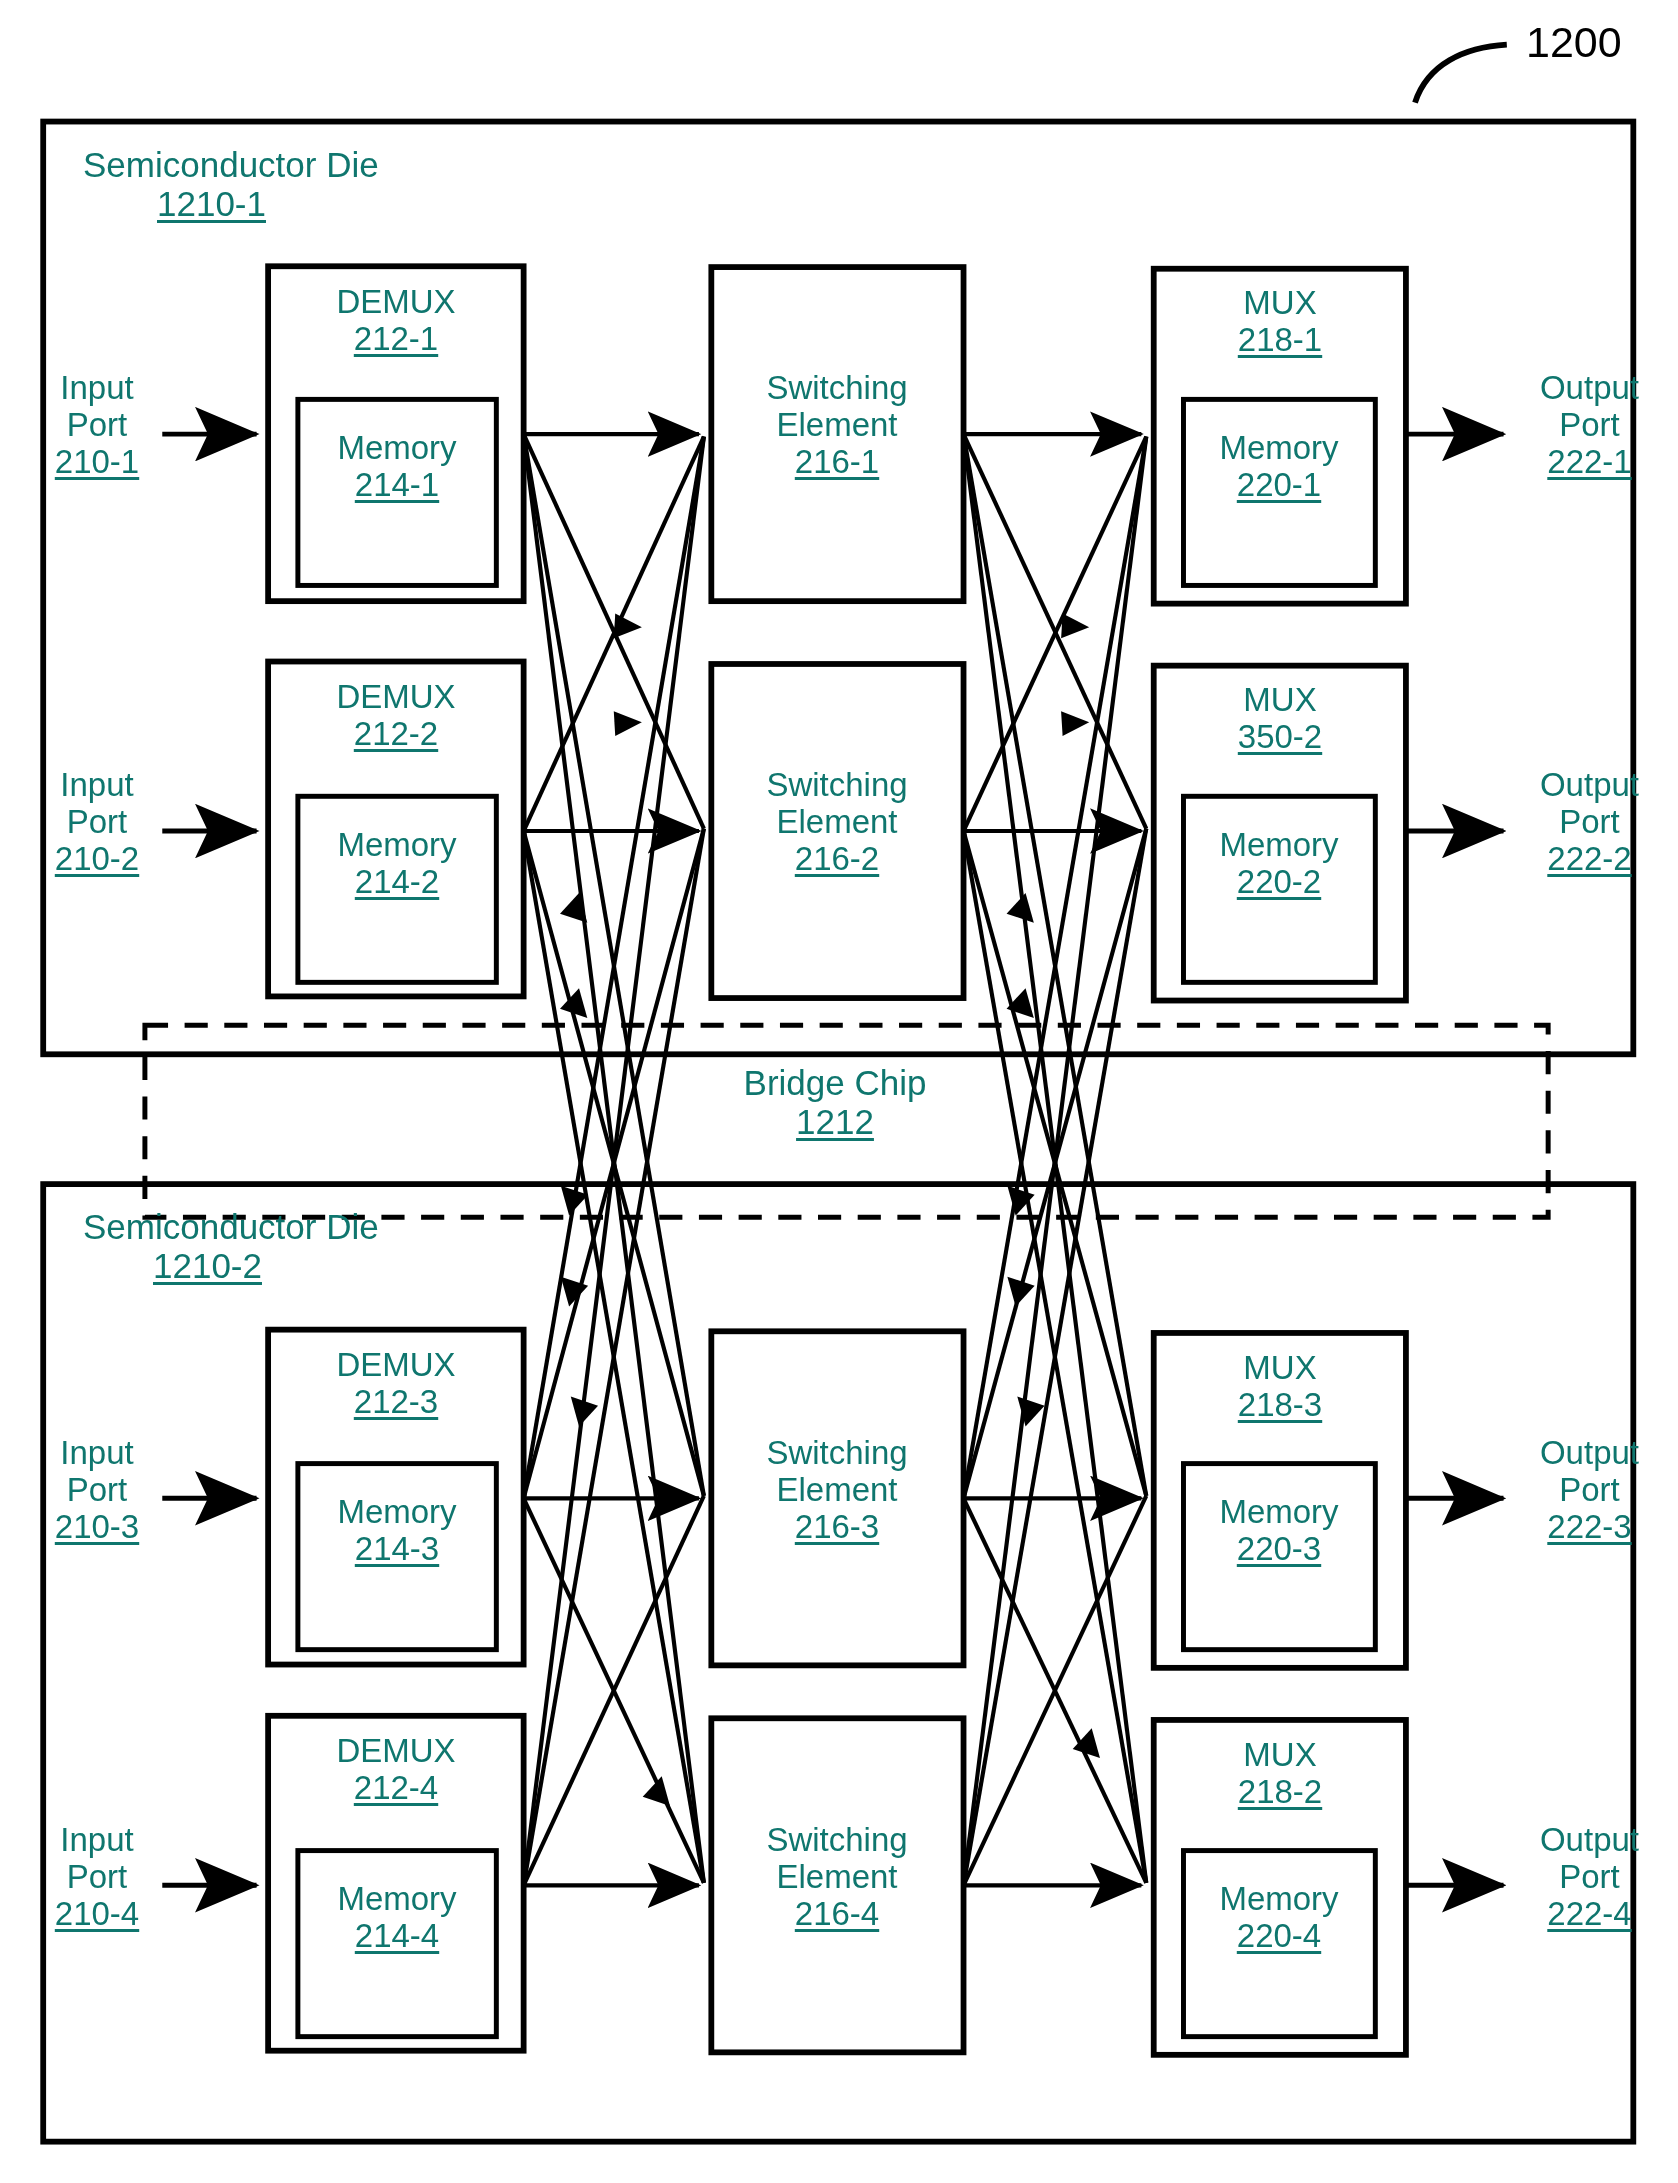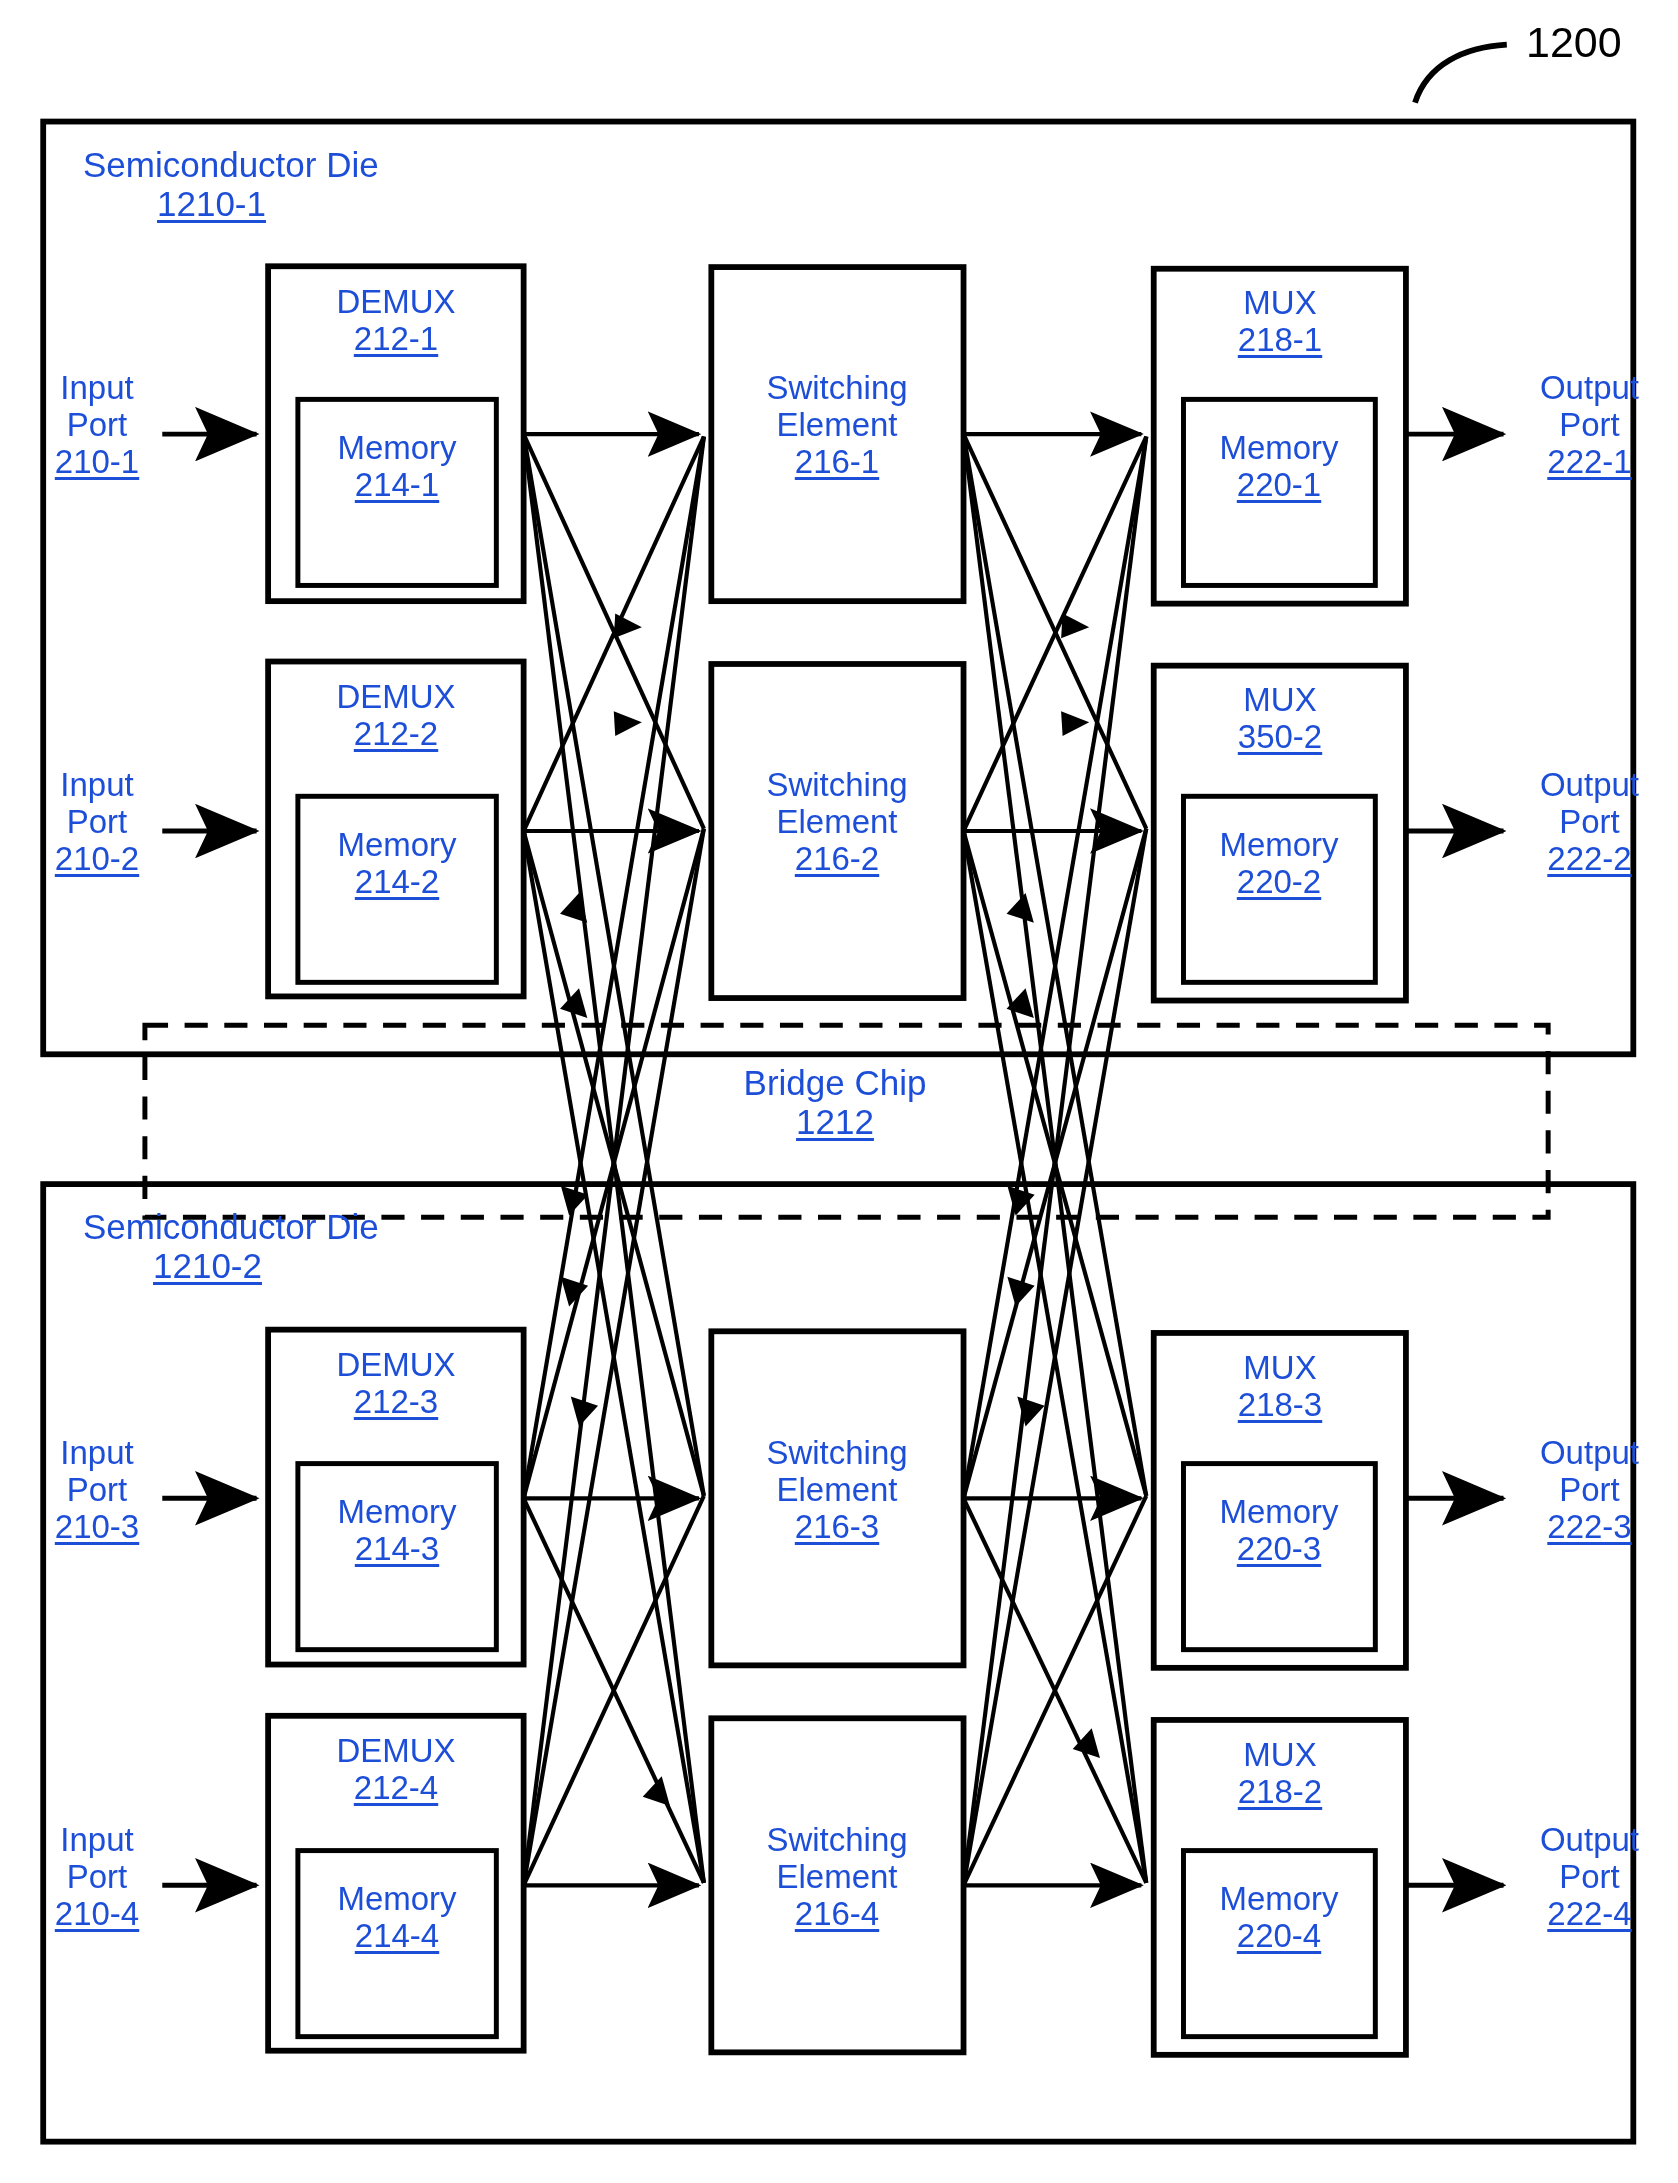--- a/index.html
+++ b/index.html
@@ -1,20 +1,20 @@
 <!DOCTYPE html>
 <html style="font-size:13.2px"><head>
 <meta charset="utf-8">
 <title>FIG 1200</title>
 <style>
   html,body{margin:0;padding:0;background:#fff;}
   body{font-family:"Liberation Sans", sans-serif;color:#000;}
   #page{position:relative;width:1679px;height:2183px;background:#fff;overflow:hidden;padding-left:48px;}
   #svgroot{position:absolute;left:0;top:0;width:1679px;height:2183px;}
-  .lbl{position:absolute;text-align:center;line-height:1.12;font-size:33px;color:#1d4ed8;white-space:nowrap;}
+  .lbl{position:absolute;text-align:center;line-height:1.12;font-size:33px;color:#0f766e;white-space:nowrap;}
   .lbl .t{display:block;font-weight:400;}
   .lbl .n{display:block;font-weight:400;text-decoration:underline;text-underline-offset:4.1px;text-decoration-thickness:3.3px;}
   .big{font-size:35px;}
   .figno{position:absolute;font-size:43px;}
 </style>
 </head>
 <body>
 
 <div id="page">
 

